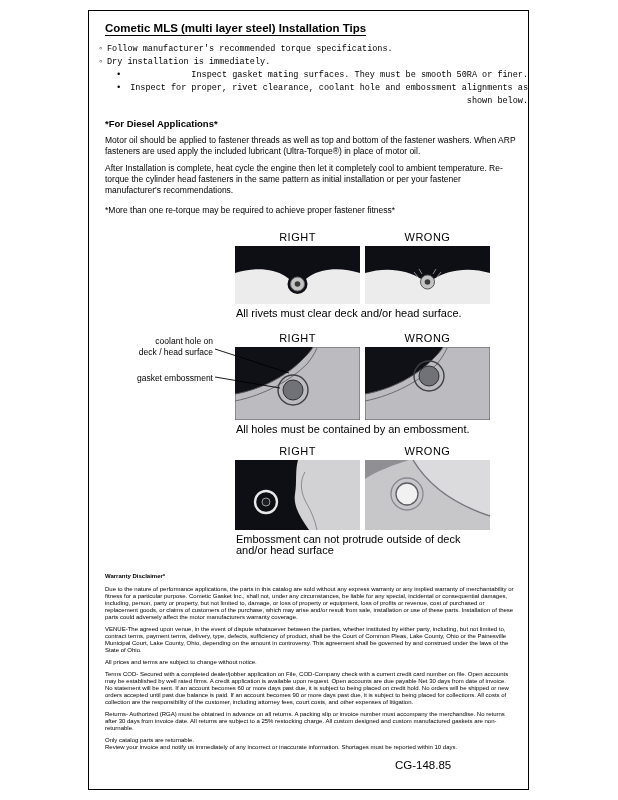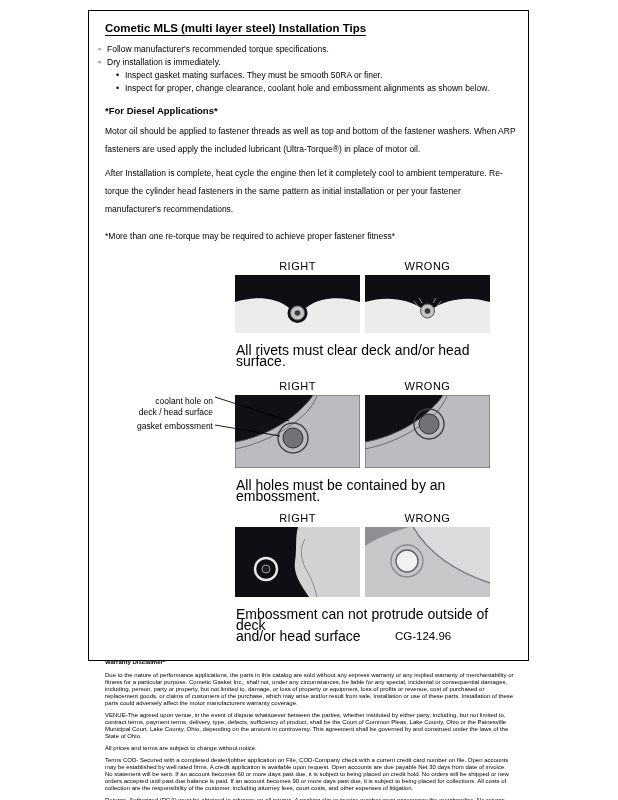--- a/index.html
+++ b/index.html
@@ -1,45 +1,45 @@
 <!DOCTYPE html>
 <html><head>
 <meta charset="utf-8">
 <style>
   html,body { margin:0; padding:0; background:#ffffff; }
   body { width:618px; height:800px; font-family:"Liberation Sans", sans-serif; color:#000; }
   .page { position:relative; width:618px; height:800px; background:#ffffff; overflow:hidden; }
-  .frame { position:absolute; left:88px; top:10px; width:441px; height:651px;
+  .frame { position:absolute; left:88px; top:10px; width:441px; height:780px;
            border:1px solid #000; box-sizing:border-box; background:#fff; }
 
   .title { margin:11px 14px 0 16px; font-size:11.5px; font-weight:bold;
            display:inline-block; border-bottom:1.5px solid #000; padding-bottom:1px; }
 
   ul.tips { margin:7px 0 0 0; padding:0; list-style:none; font-size:8.5px; }
-  ul.tips li { position:relative; padding-left:18px; line-height:13px; }
+  ul.tips li { position:relative; padding-left:18px; line-height:13px;font-family:Liberation Mono, monospace; }
   ul.tips li.main::before { content:"◦"; position:absolute; left:9px; top:0; font-size:9px; }
-  ul.tips li.sub { padding-left:36px; }
+  ul.tips li.sub { padding-left:36px;text-align:right; }
   ul.tips li.sub::before { content:"•"; position:absolute; left:27px; top:0; font-size:9px; }
 
   .diesel-heading { margin:10px 0 0 16px; font-size:9.5px; font-weight:bold; }
-  .body-para { margin:6px 12px 0 16px; font-size:8.5px; line-height:18px; }
+  .body-para { margin:6px 12px 0 16px; font-size:8.5px; line-height:11px; }
   .body-para.note { margin-top:9px; }
 
   .diag-row { position:relative; margin-top:15px; }
   .diag-row.row2 { margin-top:13px; }
   .diag-row.row3 { margin-top:10px; }
   .diag-pair { display:flex; gap:5px; margin-left:146px; width:255px; }
   .diag-col { width:125px; }
   .diag-header { text-align:center; font-size:11px; letter-spacing:0.5px; margin-bottom:2px; line-height:13px; }
   .diag-col svg { display:block; }
-  .diag-caption { margin:12px 12px 0 147px; font-size:14px; line-height:11px; }
+  .diag-caption { margin:4px 12px 0 147px; font-size:11px; line-height:11px; }
 
   .side-label { position:absolute; left:20px; width:104px; text-align:right;
                 font-size:8.5px; line-height:10.5px; }
-  .label1 { top:16px; }
+  .label1 { top:4px; }
   .label2 { top:41px; }
   .leaders { position:absolute; left:0; top:0; pointer-events:none; }
 
   .pre { white-space:pre-line; }
 
   .legal { margin:17px 14px 0 16px; font-size:6px; line-height:7px; }
   .legal-heading { font-weight:bold; margin:0 0 6px 0; }
   .legal p { margin:0 0 5px 0; }
   .legal p.tight { margin-bottom:0; }
 
@@ -52,21 +52,21 @@
   <div class="frame">
 
     <div>
       <span class="title">Cometic MLS (multi layer steel) Installation Tips</span>
     </div>
 
     <ul class="tips">
       <li class="main">Follow manufacturer's recommended torque specifications.</li>
       <li class="main">Dry installation is immediately.</li>
       <li class="sub">Inspect gasket mating surfaces. They must be smooth 50RA or finer.</li>
-      <li class="sub">Inspect for proper, change clearance, coolant hole and embossment alignments as shown below.</li>
+      <li class="sub">Inspect for proper, rivet clearance, coolant hole and embossment alignments as shown below.</li>
     </ul>
 
     <div class="diesel-heading">*For Diesel Applications*</div>
     <p class="body-para">Motor oil should be applied to fastener threads as well as top and bottom of the fastener washers. When ARP fasteners are used apply the included lubricant (Ultra-Torque®) in place of motor oil.</p>
     <p class="body-para">After Installation is complete, heat cycle the engine then let it completely cool to ambient temperature. Re-torque the cylinder head fasteners in the same pattern as initial installation or per your fastener manufacturer's recommendations.</p>
     <p class="body-para note">*More than one re-torque may be required to achieve proper fastener fitness*</p>
 
     <div class="diag-row">
       <div class="diag-pair">
         <div class="diag-col">
@@ -158,15 +158,15 @@
       <div class="legal-heading">Warranty Disclaimer*</div>
       <p>Due to the nature of performance applications, the parts in this catalog are sold without any express warranty or any implied warranty of merchantability or fitness for a particular purpose. Cometic Gasket Inc., shall not, under any circumstances, be liable for any special, incidental or consequential damages, including, person, party or property, but not limited to, damage, or loss of property or equipment, loss of profits or revenue, cost of purchased or replacement goods, or claims of customers of the purchase, which may arise and/or result from sale, installation or use of these parts. Installation of these parts could adversely affect the motor manufacturers warranty coverage.</p>
       <p>VENUE-The agreed upon venue, in the event of dispute whatsoever between the parties, whether instituted by either party, including, but not limited to, contract terms, payment terms, delivery, type, defects, sufficiency of product, shall be the Court of Common Pleas, Lake County, Ohio or the Painesville Municipal Court, Lake County, Ohio, depending on the amount in controversy. This agreement shall be governed by and construed under the laws of the State of Ohio.</p>
       <p>All prices and terms are subject to change without notice.</p>
       <p>Terms COD- Secured with a completed dealer/jobber application on File, COD-Company check with a current credit card number on file. Open accounts may be established by well rated firms. A credit application is available upon request. Open accounts are due payable Net 30 days from date of invoice. No statement will be sent. If an account becomes 60 or more days past due, it is subject to being placed on credit hold. No orders will be shipped or new orders accepted until past due balance is paid. If an account becomes 90 or more days past due, it is subject to being placed for collections. All costs of collection are the responsibility of the customer, including attorney fees, court costs, and other expenses of litigation.</p>
       <p>Returns- Authorized (RGA) must be obtained in advance on all returns. A packing slip or invoice number must accompany the merchandise. No returns after 30 days from invoice date. All returns are subject to a 25% restocking charge. All custom designed and custom manufactured gaskets are non-returnable.</p>
       <p class="tight">Only catalog parts are returnable.</p>
       <p class="tight">Review your invoice and notify us immediately of any incorrect or inaccurate information. Shortages must be reported within 10 days.</p>
     </div>
 
-    <div class="doc-number">CG-124.96</div>
+    <div class="doc-number">CG-148.85</div>
   </div>
 </div>
 
 </body></html>

